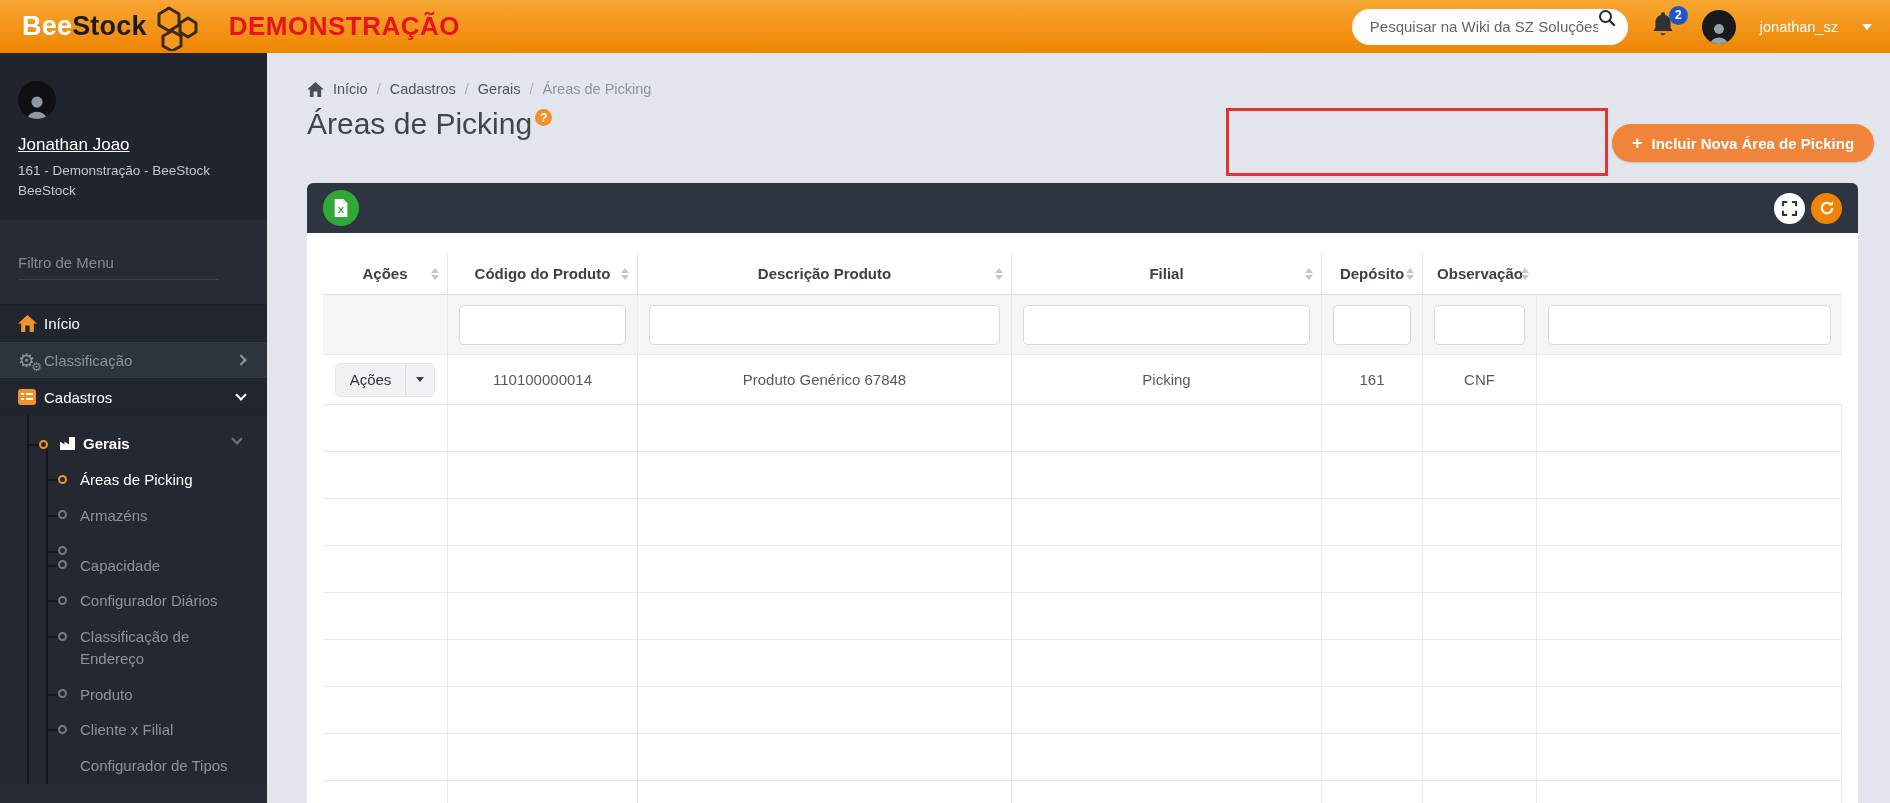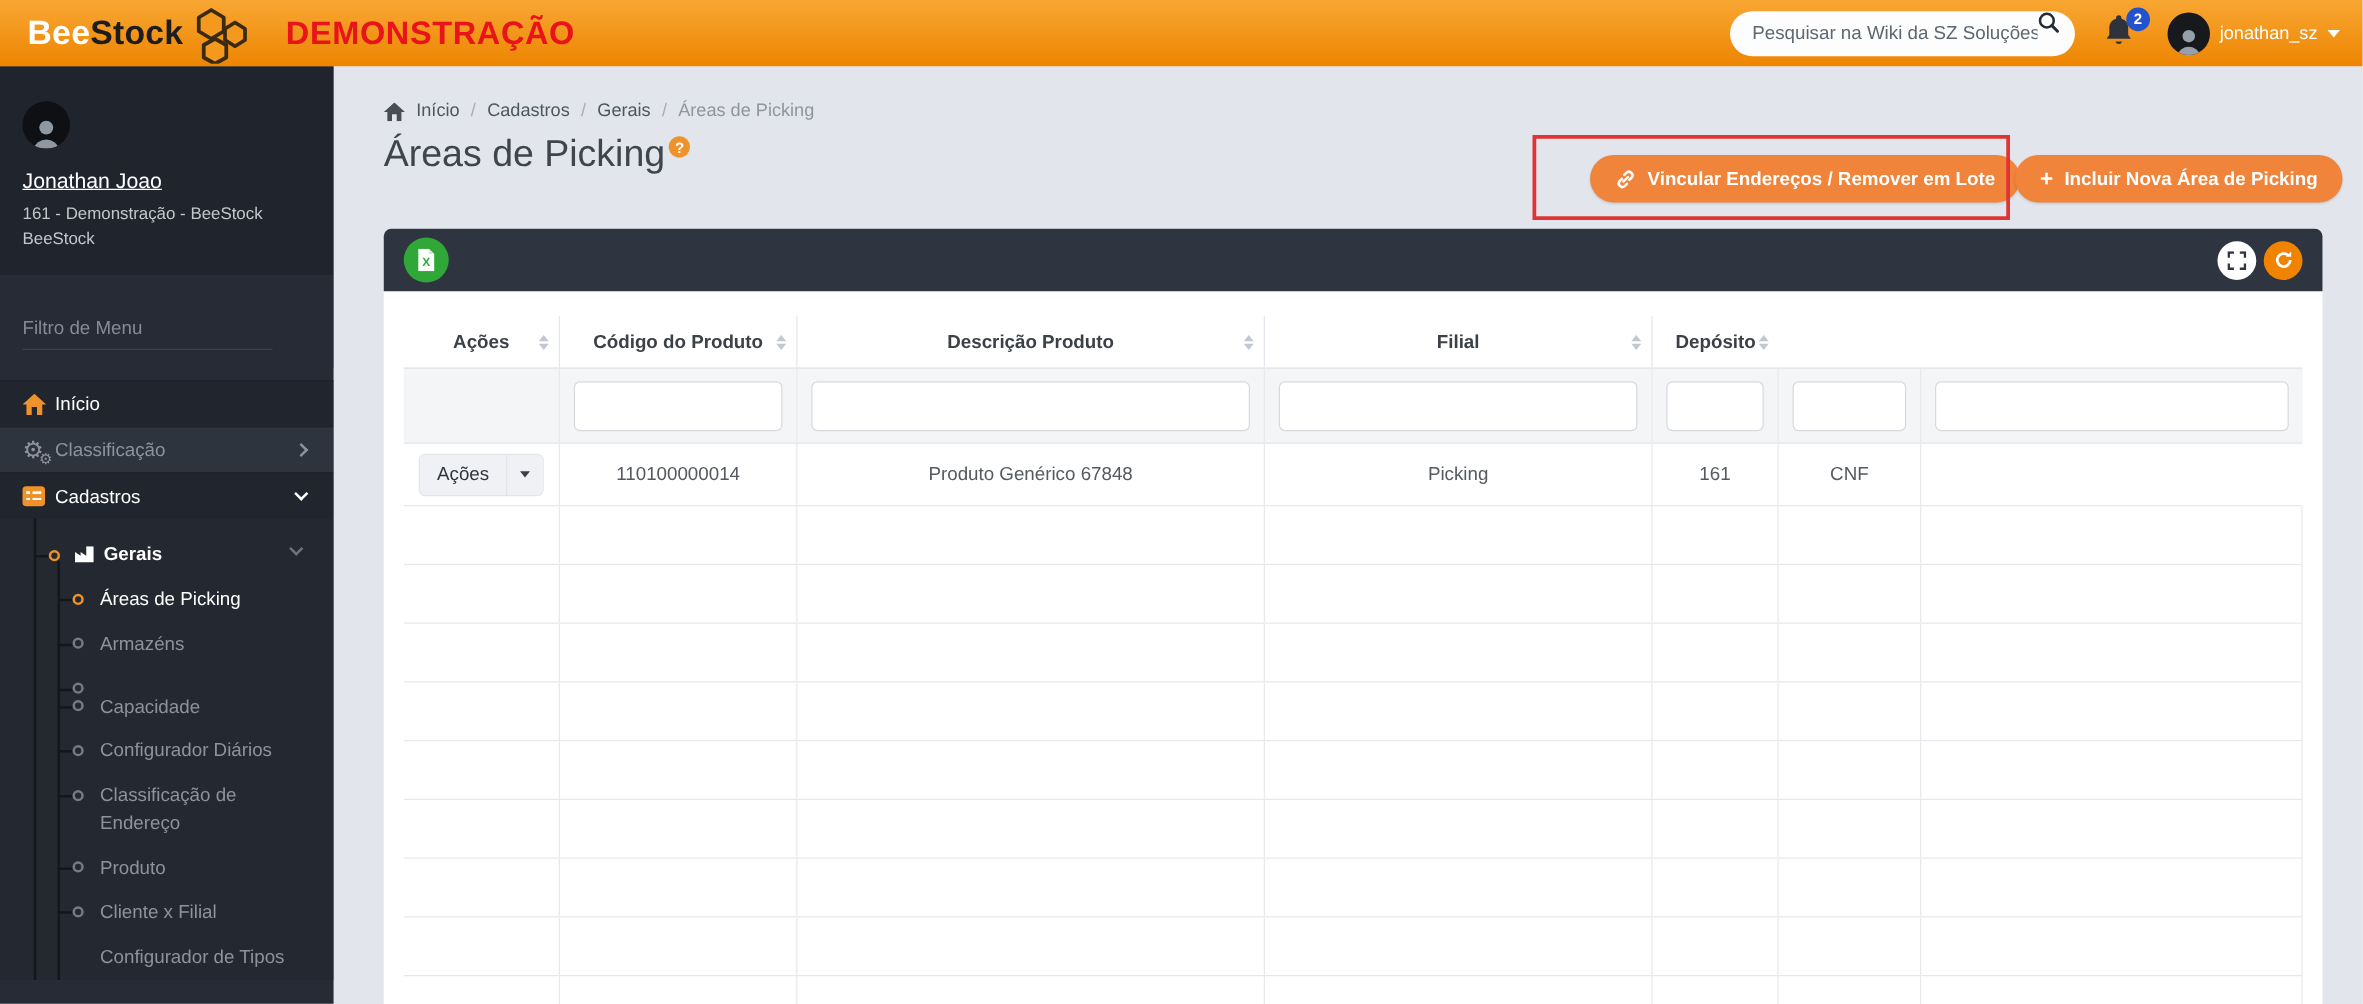--- a/index.html
+++ b/index.html
@@ -21,21 +21,21 @@
                display:flex; padding:0 12px 0 18px; }
   .searchbox input { border:none; outline:none; flex:1; font-size:15px; color:#3c4650;
                      background:transparent; font-family:"Liberation Sans",sans-serif; }
   .searchbox input::placeholder { color:#5d6771; opacity:1; }
   .bell-wrap { position:relative; width:30px; height:34px; cursor:pointer; }
   .badge { position:absolute; top:-4px; right:-8px; min-width:19px; height:19px; background:#2353cc;
            border-radius:50%; color:#fff; font-size:12px; font-weight:bold;
            display:flex; align-items:center; justify-content:center; }
   .avatar-top { width:34px; height:34px; border-radius:50%; background:#17191d;
                 display:flex; align-items:flex-end; justify-content:center; overflow:hidden; }
-  .user-menu { display:flex; align-items:center; gap:8px; cursor:pointer; }
+  .user-menu { display:flex; align-items:center; gap:24px; cursor:pointer; }
   .user-menu .uname { color:#fff; font-size:14.5px; }
   .caret-down-w { width:0; height:0; border:5px solid transparent; border-top:6px solid #fff; margin-top:5px; }
 
   
   .sidebar { position:absolute; top:53px; left:0; width:267px; bottom:0; background:#262b35; color:#fff; overflow:hidden; }
   .side-user { padding:28px 20px 20px 18px; background:#20242c; }
   .avatar-side { width:38px; height:38px; border-radius:50%; background:#0e1013;
                  display:flex; align-items:flex-end; justify-content:center; overflow:hidden; }
   .side-user .name { font-size:17px; margin-top:16px; color:#fff;text-decoration:underline; }
   .side-user .org  { font-size:13.5px; color:#c3c8cf; margin-top:6px; line-height:1.45; }
@@ -312,30 +312,20 @@
     <span class="crumb">Gerais</span>
     <span class="crumb-sep">/</span>
     <span class="crumb crumb-last">Áreas de Picking</span>
   </div>
 
   <div class="title-row">
     <span class="page-title">Áreas de Picking</span><span class="help-badge">?</span>
 
     <div class="red-rect"></div>
 
-    <button class="btn btn-link-batch">
-      <svg width="17" height="17" viewBox="0 0 16 16">
-        <g stroke="#fff" stroke-width="1.9" fill="none" stroke-linecap="round">
-          <path d="M6.3 9.7 L9.7 6.3"></path>
-          <path d="M7 4.6 L8.7 2.9 a2.7 2.7 0 0 1 3.8 3.8 L10.8 8.4"></path>
-          <path d="M9 11.4 L7.3 13.1 a2.7 2.7 0 0 1 -3.8 -3.8 L5.2 7.6"></path>
-        </g>
-      </svg>
-      <span>Vincular Endereços / Remover em Lote</span>
-    </button>
 
     <button class="btn btn-add-new">
       <span class="plus-glyph">+</span>
       <span>Incluir Nova Área de Picking</span>
     </button>
   </div>
 
   <div class="panel">
     <div class="panel-toolbar">
       <button class="excel-btn">
@@ -396,20 +386,27 @@
               <i class="dn"></i>
             </span>
         </div>
         <div class="th">
           <span>Depósito</span>
           <span class="sort">
               <i class="up"></i>
               <i class="dn"></i>
             </span>
         </div>
+        <div class="th">
+          <span>Observação</span>
+          <span class="sort">
+              <i class="up"></i>
+              <i class="dn"></i>
+            </span>
+        </div>
       </div>
 
       <div class="trow filter-row">
         <div class="fcell"></div>
         <div class="fcell">
             <input type="text" style="">
           </div>
         <div class="fcell">
             <input type="text" style="">
           </div>

